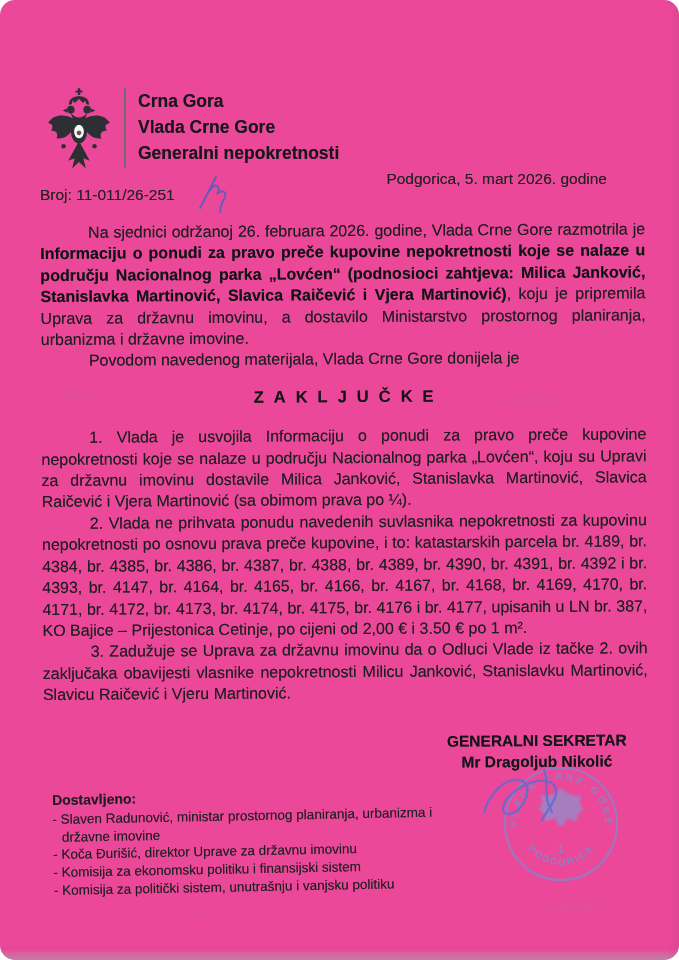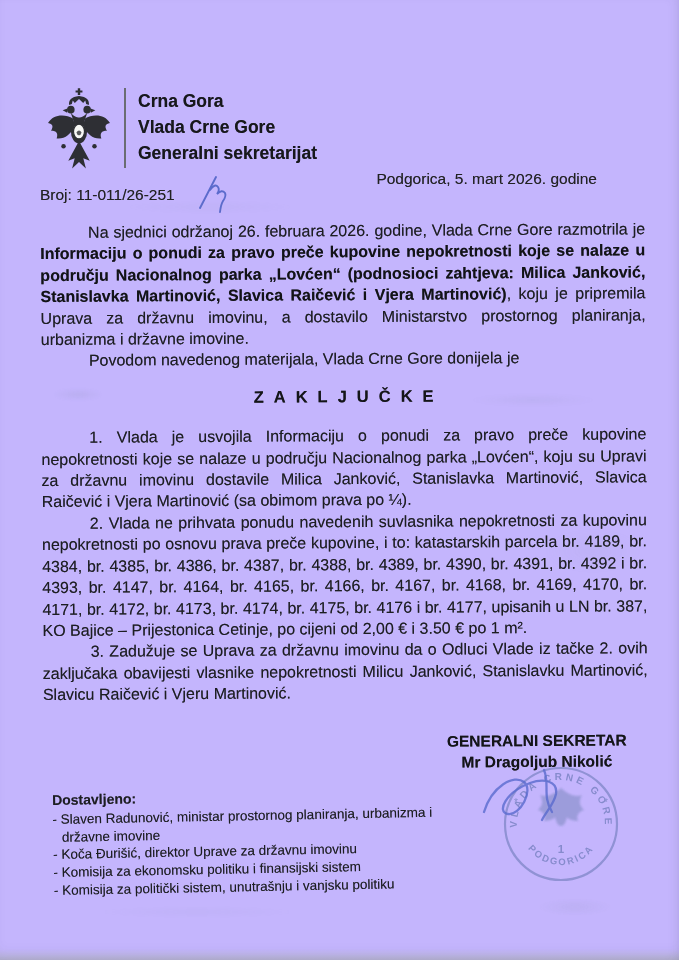--- a/index.html
+++ b/index.html
@@ -1,35 +1,36 @@
 <!DOCTYPE html>
 <html><head>
 <meta charset="utf-8">
 <style>
   html,body{margin:0;padding:0;background:#ffffff;}
   .page{
     position:relative;width:679px;height:960px;overflow:hidden;
-    background:#c4b5fd;
+    background:#ec4899;
     font-family:"Liberation Sans","DejaVu Sans",sans-serif;
     color:#1d1e22;
+    border-radius:15px;
   }
   .page::after{
     content:"";position:absolute;inset:0;pointer-events:none;
     box-shadow:inset -8px 0 14px -10px rgba(60,65,75,.18), inset 0 -12px 16px -12px rgba(60,65,75,.28);
   }
   
   .letterhead{position:absolute;left:40px;top:86px;display:flex;align-items:flex-start;}
   .coa{width:78px;height:86px;flex:0 0 auto;}
   .lh-divider{width:2px;height:80px;background:#6a6d72;margin:2px 12px 0 6px;}
   .org{padding-top:2px;}
   .org div{font-weight:bold;font-size:17.5px;line-height:26px;color:#17181b;text-shadow:0 0 .5px rgba(20,20,25,.55);}
   
   .ref-number{position:absolute;left:40px;top:186px;font-size:15.5px;color:#222;text-shadow:0 0 .4px rgba(30,30,35,.5);}
   .paraph{position:absolute;left:152px;top:-12px;width:40px;height:46px;}
-  .dateline{position:absolute;right:82px;top:170px;font-size:15.5px;color:#222;text-shadow:0 0 .4px rgba(30,30,35,.5);}
+  .dateline{position:absolute;right:72px;top:170px;font-size:15.5px;color:#222;text-shadow:0 0 .4px rgba(30,30,35,.5);}
   
   .content{
     position:absolute;left:40px;right:34px;top:222px;
     font-size:16px;line-height:21.4px;text-align:justify;
     text-shadow:0 0 .4px rgba(30,30,35,.55);
     transform:rotate(-.35deg);transform-origin:left top;
   }
   .content p{margin:0;text-indent:48px;}
   .content b{color:#121317;}
   .heading{
@@ -87,21 +88,21 @@
         <circle cx="27" cy="70" r="2.6"></circle>
         <circle cx="63" cy="70" r="2.6"></circle>
       </g>
       <ellipse cx="45" cy="53" rx="6.4" ry="8.6" fill="#f7f7f5" stroke="#2e2f34" stroke-width="1.4"></ellipse>
       <path d="M42 54q3-4.5 6 0-1 3.4-3 3.4t-3-3.4z" fill="#2e2f34" opacity=".8"></path>
     </svg>
     <div class="lh-divider"></div>
     <div class="org">
       <div>Crna Gora</div>
       <div>Vlada Crne Gore</div>
-      <div>Generalni sekretarijat</div>
+      <div>Generalni nepokretnosti</div>
     </div>
   </div>
 
   <div class="ref-number">
     <span>Broj: 11-011/26-251</span>
     <svg class="paraph" viewBox="0 0 40 46">
       <g fill="none" stroke="#4a5fc4" stroke-width="1.9" stroke-linecap="round" opacity=".85">
         <path d="M8 34L24 3"></path>
         <path d="M18 16q5-7 8-3 2 3-1 7 5-5 8-1 1.5 3-2 8-2 3-3 11"></path>
       </g>

